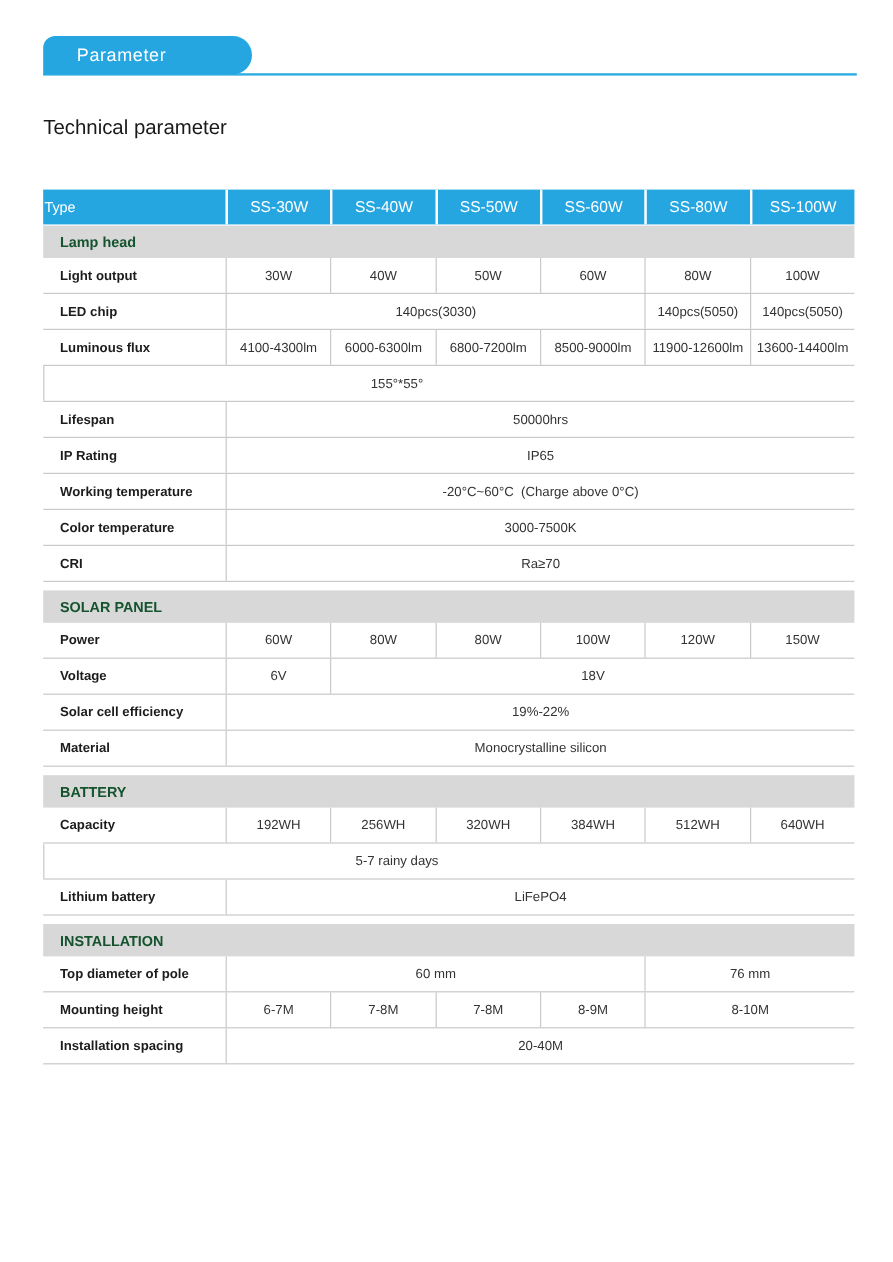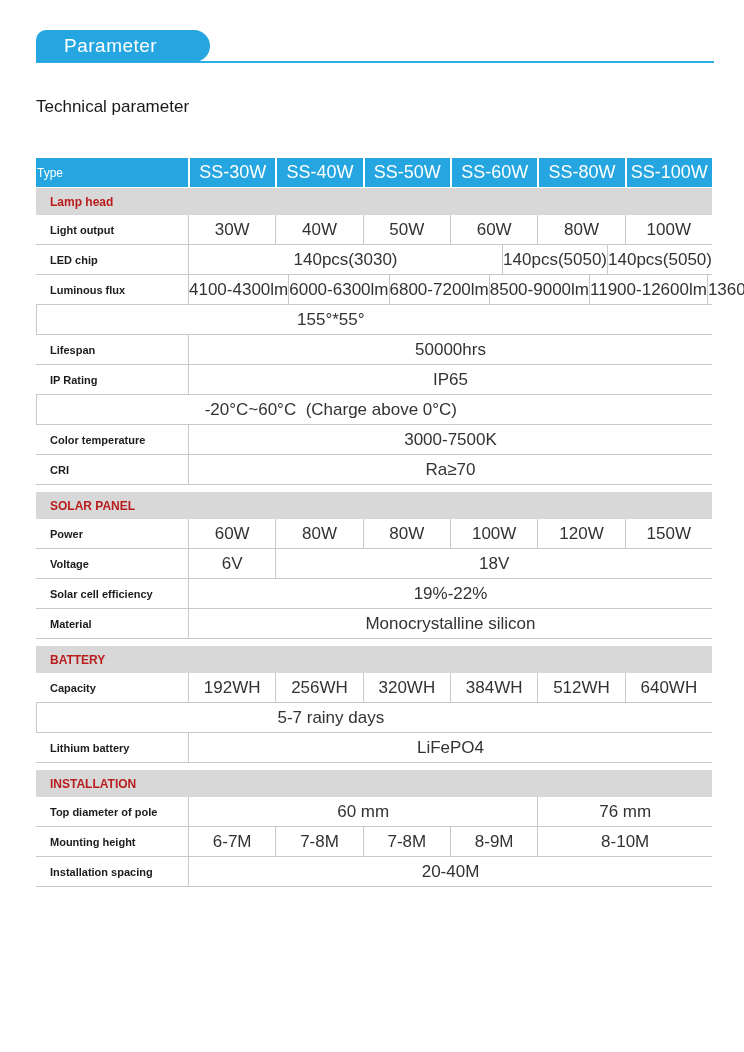--- a/index.html
+++ b/index.html
@@ -26,21 +26,21 @@
     height: 33px;
     position: relative;
   }
   .tab {
     position: absolute;
     left: 0; bottom: -1px;
     width: 174px; height: 32px;
     background: var(--accent-blue);
     border-radius: 10px 16px 16px 0;
     color: #ffffff;
-    font-size: 19px;
+    font-size: 15px;
     letter-spacing: 0.5px;
     display: flex; align-items: center;
     padding-left: 28px;
     text-align: right;
   }
 
   .subtitle {
     margin: 34px 0 0 36px;
     font-size: 17px;
     font-weight: 400;
@@ -55,54 +55,54 @@
   }
   .trow {
     display: grid;
     grid-template-columns: 152px repeat(6, 1fr);
   }
   .thead .hcell {
     background: var(--accent-blue);
     color: #fff;
     height: 29px;
     display: flex; align-items: center; justify-content: center;
-    font-size: 18px;
+    font-size: 13px;
   }
   .thead .hcell + .hcell { border-left: 2px solid #ffffff; }
   .thead .hcell.first {
     justify-content: flex-start;
     padding-left: 1px;
     font-size: 12px;
   }
 
   .section-bar {
     background: var(--section-gray);
     height: 27px;
     margin-top: 7px;
     display: flex; align-items: center;
     padding-left: 14px;
     font-weight: bold;
     font-size: 12px;
-    color: #b91c1c;
+    color: #14532d;
   }
   .section-bar.first { margin-top: 1px; }
 
   .trow.data { border-bottom: 1px solid var(--border-gray); height: 30px; }
   .lcell {
     display: flex; align-items: center;
     padding-left: 14px;
     font-weight: bold;
     color: var(--label-color);
     font-size: 11px;
   }
   .vcell {
     display: flex; align-items: center; justify-content: center;
     border-left: 1px solid var(--border-gray);
     color: var(--value-color);
-    font-size: 17px;
+    font-size: 11px;
     white-space: pre;
   }
 </style>
 </head>
 <body>
 
 <div class="page" style="--accent-blue: #25a6e1; --underline-blue: #2fade3; --section-gray: #d8d8d8; --border-gray: #c9c9c9;">
 
   <div class="tab-wrap">
     <div class="tab">
@@ -152,20 +152,21 @@
       </div>
       <div class="trow data">
         <div class="lcell">Lifespan</div>
         <div class="vcell" style="grid-column: span 6;">50000hrs</div>
       </div>
       <div class="trow data">
         <div class="lcell">IP Rating</div>
         <div class="vcell" style="grid-column: span 6;">IP65</div>
       </div>
       <div class="trow data">
+        <div class="lcell">Working temperature</div>
         <div class="vcell" style="grid-column: span 6;">-20°C~60°C  (Charge above 0°C)</div>
       </div>
       <div class="trow data">
         <div class="lcell">Color temperature</div>
         <div class="vcell" style="grid-column: span 6;">3000-7500K</div>
       </div>
       <div class="trow data">
         <div class="lcell">CRI</div>
         <div class="vcell" style="grid-column: span 6;">Ra≥70</div>
       </div>

